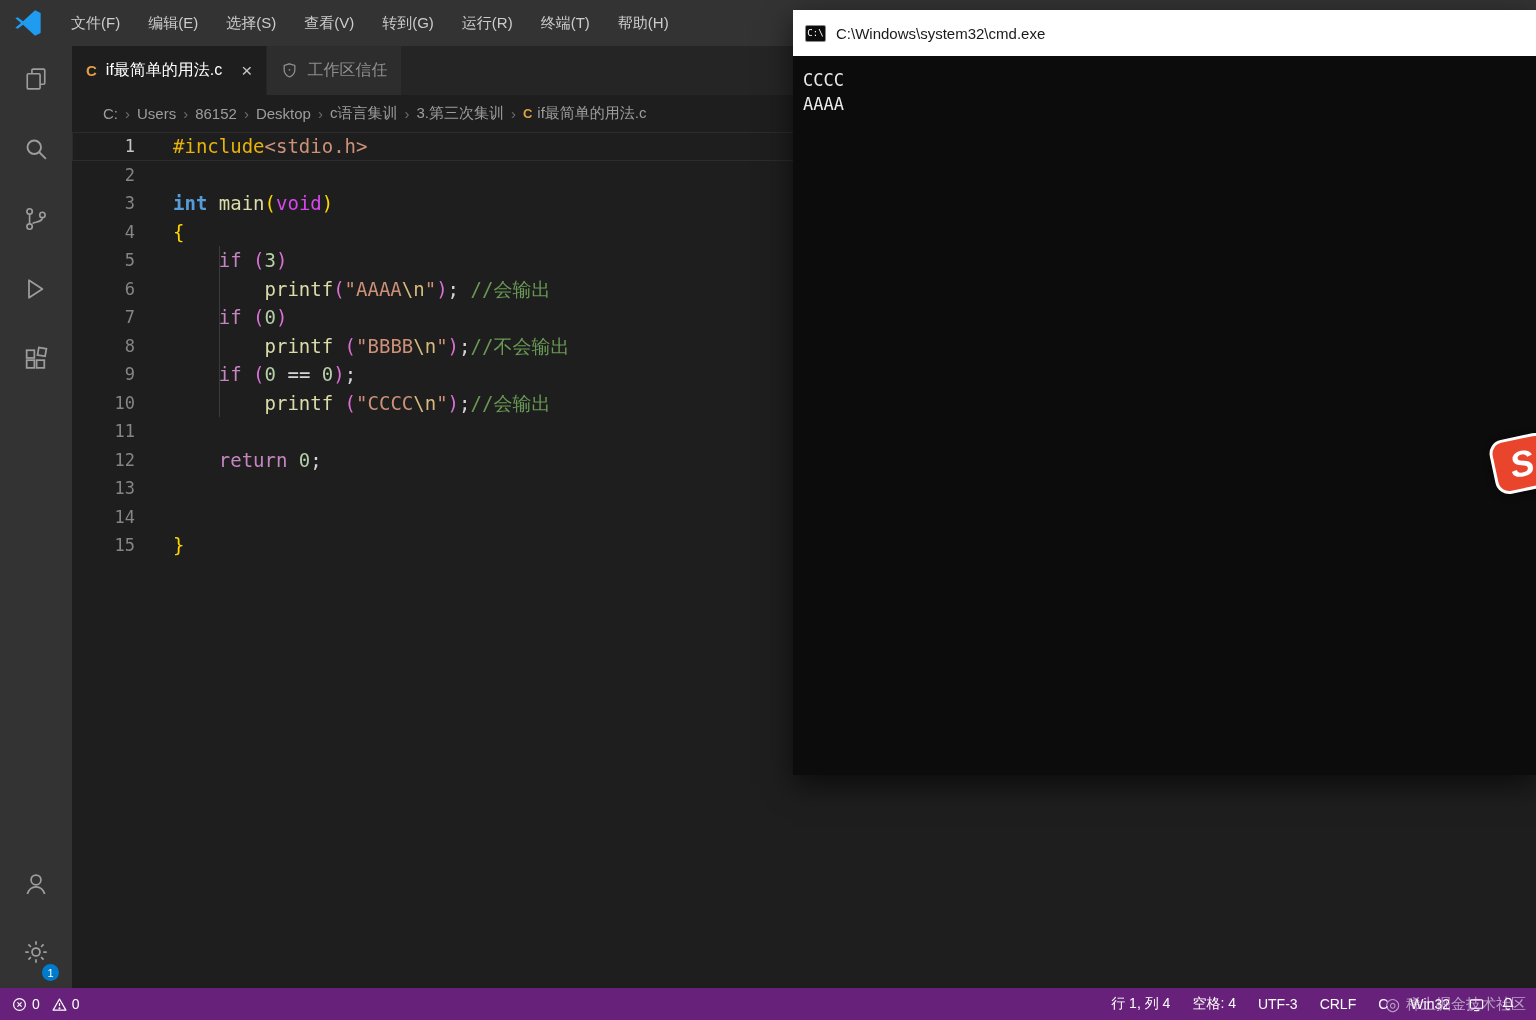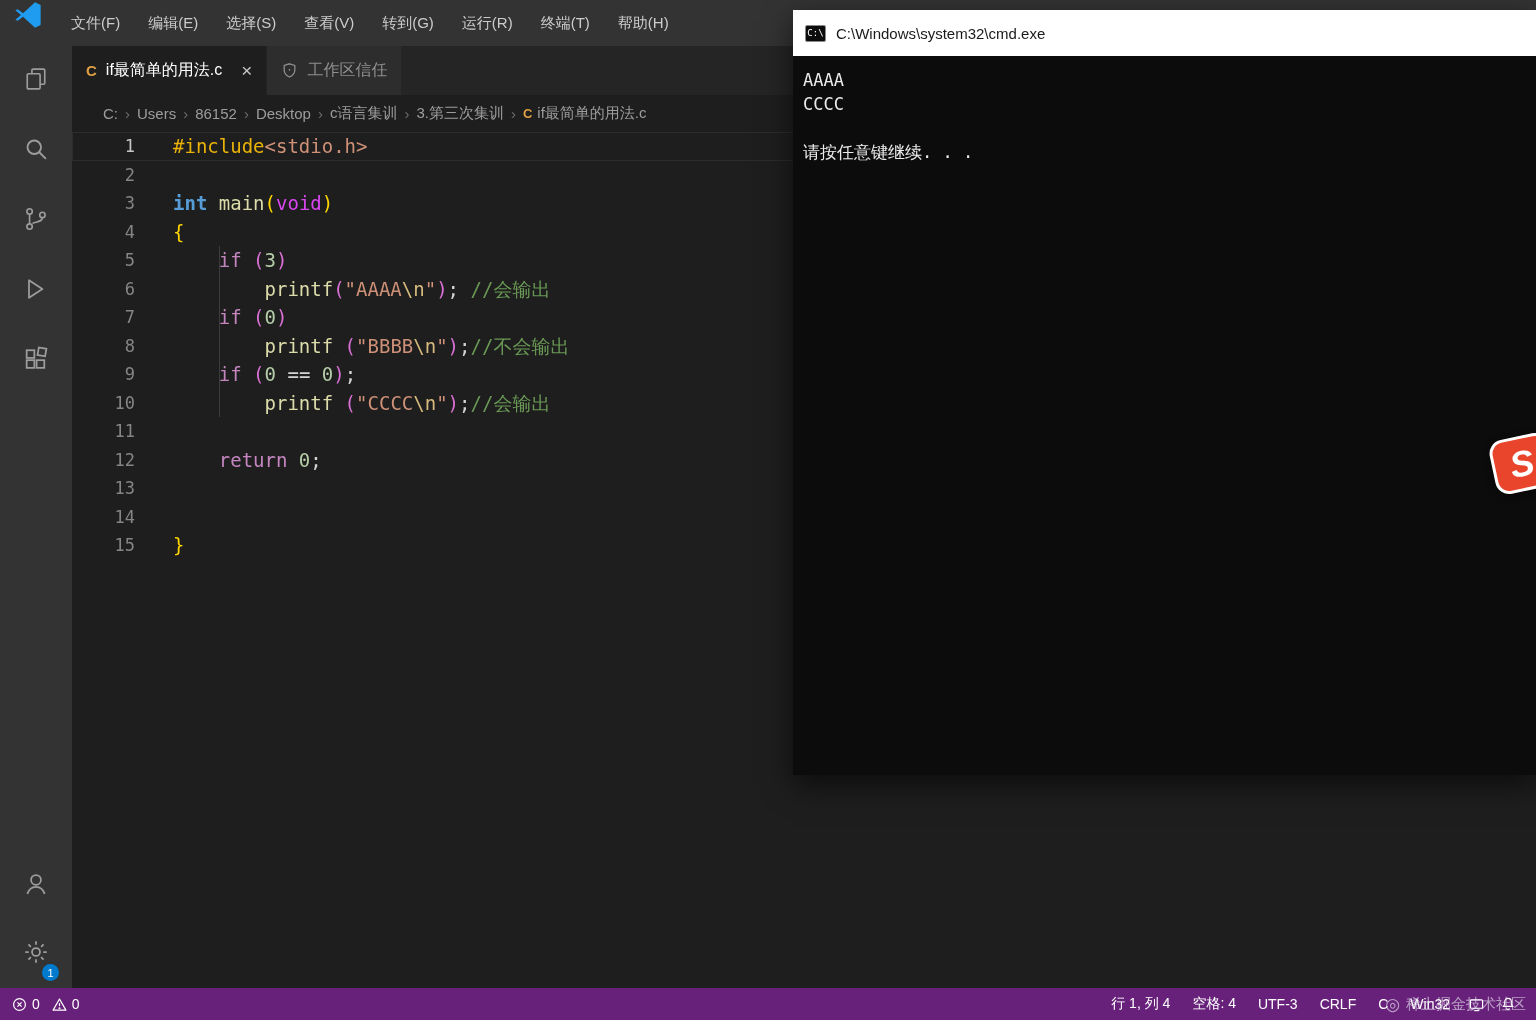--- a/index.html
+++ b/index.html
@@ -2,21 +2,21 @@
 <html><head>
 <meta charset="utf-8">
 <style>
   * { margin:0; padding:0; box-sizing:border-box; }
   html,body { background:#1e1e1e; }
   .app { position:relative; width:1536px; height:1020px; overflow:hidden; background:#1e1e1e;
          font-family:"Liberation Sans","DejaVu Sans",sans-serif; }
 
   
   .menubar { position:absolute; top:0; left:0; right:0; height:46px; background:#333333;
-             display:flex; align-items:flex-start; color:#cccccc; font-size:15px; z-index:10; }
+             display:flex; align-items:center; color:#cccccc; font-size:15px; z-index:10; }
   .vscode-logo { width:30px; height:30px; margin:0 14px 0 13px; display:flex; align-items:center; }
   .menu-items { display:flex; height:100%; }
   .menu-item { padding:0 14px; height:100%; display:flex; align-items:center; cursor:default; }
 
   
   .activitybar { position:absolute; top:46px; left:0; width:72px; bottom:32px; background:#333333;
                  display:flex; flex-direction:column; align-items:center; z-index:5; }
   .act-top, .act-bottom { display:flex; flex-direction:column; width:72px; }
   .act-spacer { flex:1; }
   .act-item { position:relative; width:72px; height:70px; display:flex; align-items:center;
@@ -281,21 +281,21 @@
           </div>
         </div>
     </div>
   </div>
 
   <div class="cmd">
     <div class="cmd-titlebar">
       <span class="cmd-ico">C:\</span>
       <span class="cmd-title">C:\Windows\system32\cmd.exe</span>
     </div>
-    <div class="cmd-body"><div>AAAA</div><div>CCCC</div><div>&nbsp;</div><div>请按任意键继续. . .</div></div>
+    <div class="cmd-body"><div>CCCC</div><div>AAAA</div><div>&nbsp;</div></div>
   </div>
 
 
   <div class="statusbar">
     <div class="sb-left">
       <span class="sb-group">
         <span class="sb-ico">
             <svg width="15" height="15" viewBox="0 0 16 16" fill="none" stroke="currentColor" stroke-width="1.3">
               <circle cx="8" cy="8" r="6.3"></circle>
               <path d="M5.8 5.8l4.4 4.4M10.2 5.8l-4.4 4.4"></path>

